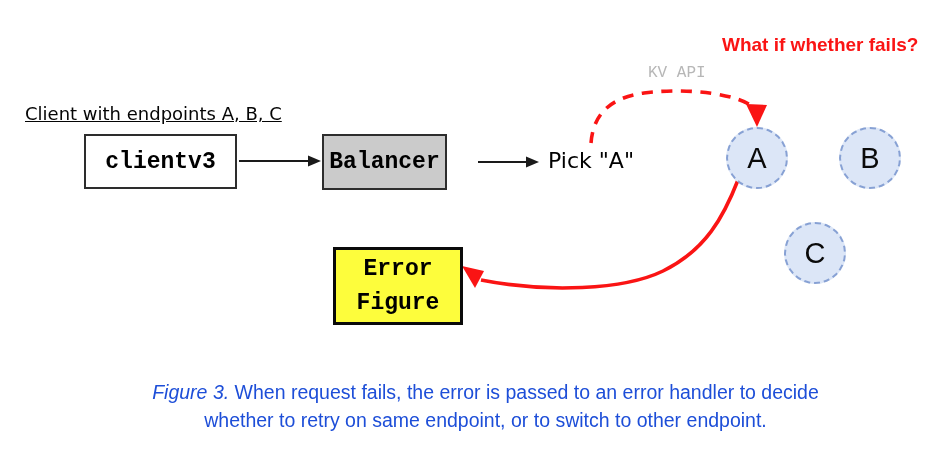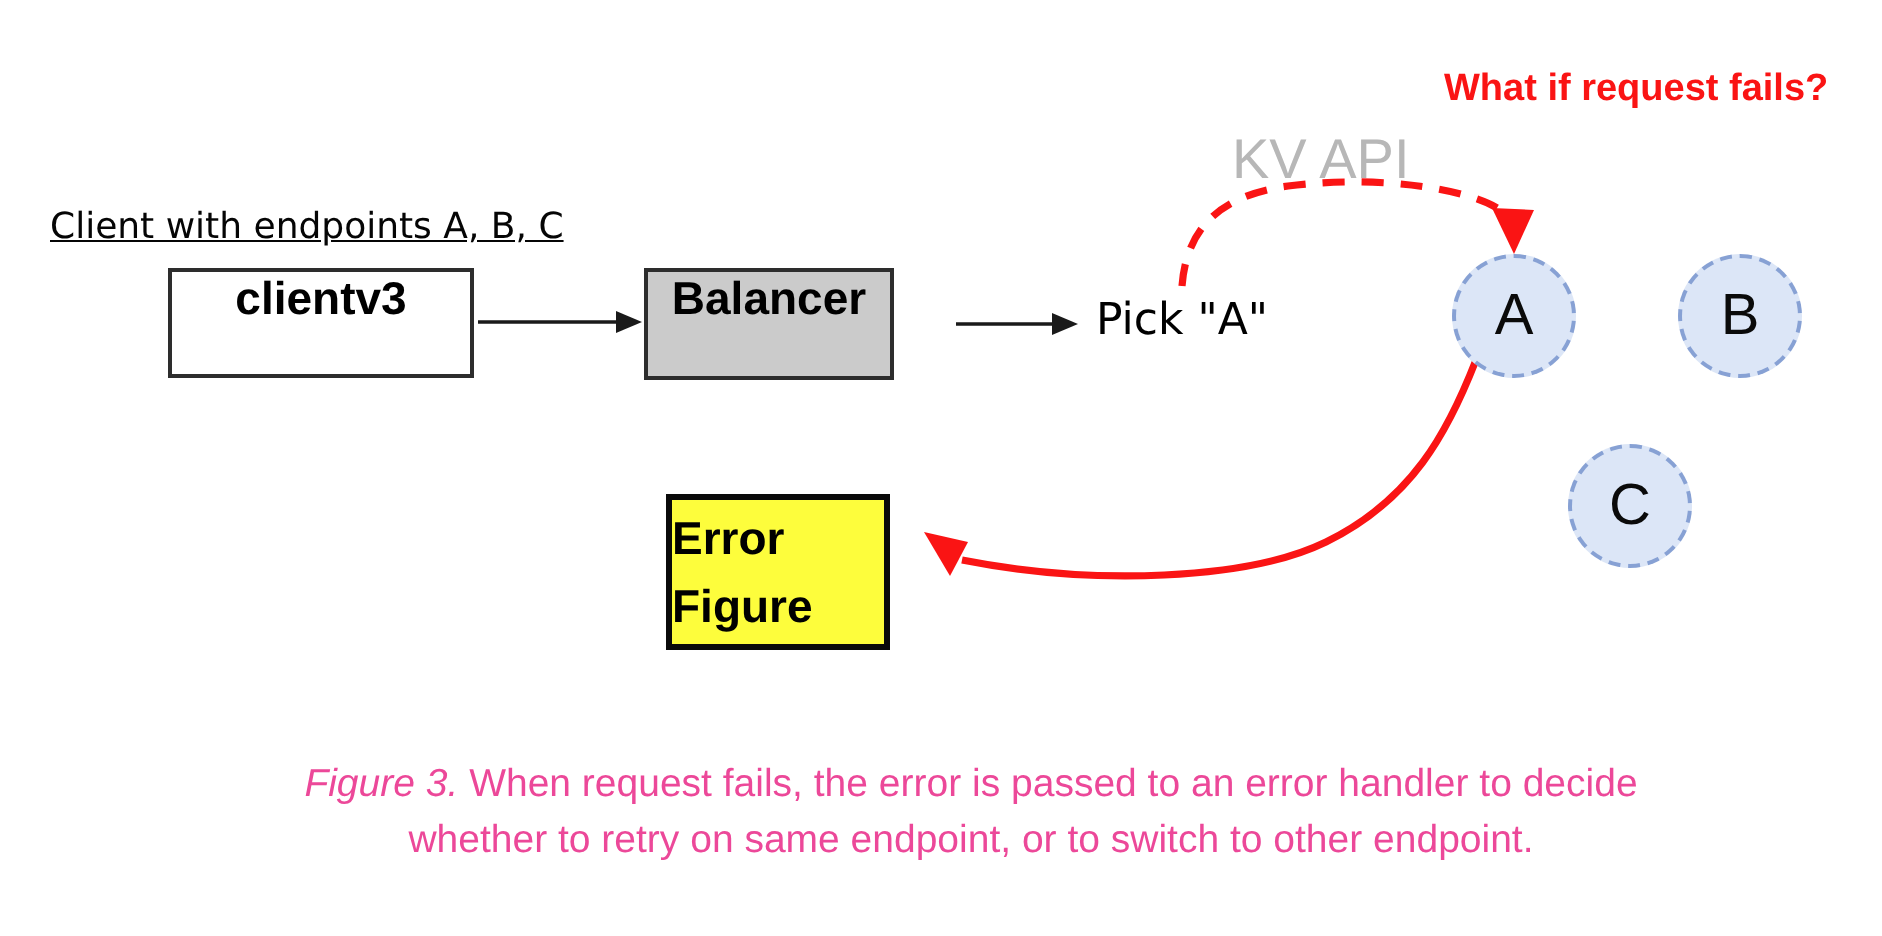--- a/index.html
+++ b/index.html
@@ -17,45 +17,45 @@
   .note {
     left: 25px; top: 103px;
     font-family: "DejaVu Sans", sans-serif;
     font-size: 18px;
     color: #050505;
     white-space: nowrap;
     text-decoration: underline;
   }
 
   .node-box {
-    display: flex; align-items: flex-start; justify-content: center;
-    font-family: Liberation Sans, sans-serif;
+    display: flex; align-items: center; justify-content: center;
+    font-family: Liberation Mono, monospace;
     font-weight: bold;
     font-size: 23px;
     box-sizing: border-box;
     text-align: center;
   }
   .client-box  { left: 84px;  top: 134px; width: 153px; height: 55px;
                  background: #ffffff; border: 2px solid #2d2d2d; }
   .balancer-box{ left: 322px; top: 134px; width: 125px; height: 56px;
                  background: var(--balancer-fill, #cbcbcb); border: 2px solid #2d2d2d; }
-  .handler-box { left: 333px; top: 247px; width: 112px; height: 78px;
+  .handler-box { left: 333px; top: 247px; width: 130px; height: 78px;
                  background: var(--handler-fill, #fdfd3c); border: 3px solid #0a0a0a;
                  flex-direction: column; line-height: 34px; }
 
   .pick-label {
     left: 548px; top: 148px;
     font-family: "DejaVu Sans", sans-serif;
     font-size: 22px;
     white-space: nowrap;
   }
   .kv-api-label {
-    left: 616px; top: 64px;
-    font-family: Liberation Sans, sans-serif;
-    font-size: 28px;
+    left: 648px; top: 64px;
+    font-family: Liberation Mono, monospace;
+    font-size: 16px;
     color: var(--gray-label, #b7b7b7);
     white-space: nowrap;
   }
   .fail-question {
     left: 722px; top: 34px;
     font-weight: bold;
     font-size: 19px;
     color: var(--red, #fa1414);
     white-space: nowrap;
   }
@@ -72,21 +72,21 @@
   }
   .ep-a { left: 726px; top: 127px; }
   .ep-b { left: 839px; top: 127px; }
   .ep-c { left: 784px; top: 222px; }
 
   .caption {
     left: 30px; top: 378px; width: 911px;
     text-align: center;
     font-size: 19.5px;
     line-height: 28px;
-    color: #ec4899;
+    color: #1d4ed8;
   }
   .caption .fig { font-style: italic; }
 
   svg.overlay { position: absolute; left: 0; top: 0; pointer-events: none; }
   .black-line { stroke: #1a1a1a; stroke-width: 1.8; fill: none; }
   .black-head { fill: #1a1a1a; }
   .red-line   { stroke: var(--red, #fa1414); stroke-width: 3.6; fill: none; }
   .red-dashed { stroke-dasharray: 11 8.5; }
   .red-head   { fill: var(--red, #fa1414); }
 </style>
@@ -117,21 +117,21 @@
   </div>
 
   <div class="abs node-box balancer-box">
     <span>Balancer</span>
   </div>
 
   <div class="abs pick-label">Pick "A"</div>
 
   <div class="abs kv-api-label">KV API</div>
 
-  <div class="abs fail-question">What if request fails?</div>
+  <div class="abs fail-question">What if whether fails?</div>
 
   <div class="abs endpoint ep-a">
     <span>A</span>
   </div>
   <div class="abs endpoint ep-b">
     <span>B</span>
   </div>
   <div class="abs endpoint ep-c">
     <span>C</span>
   </div>

